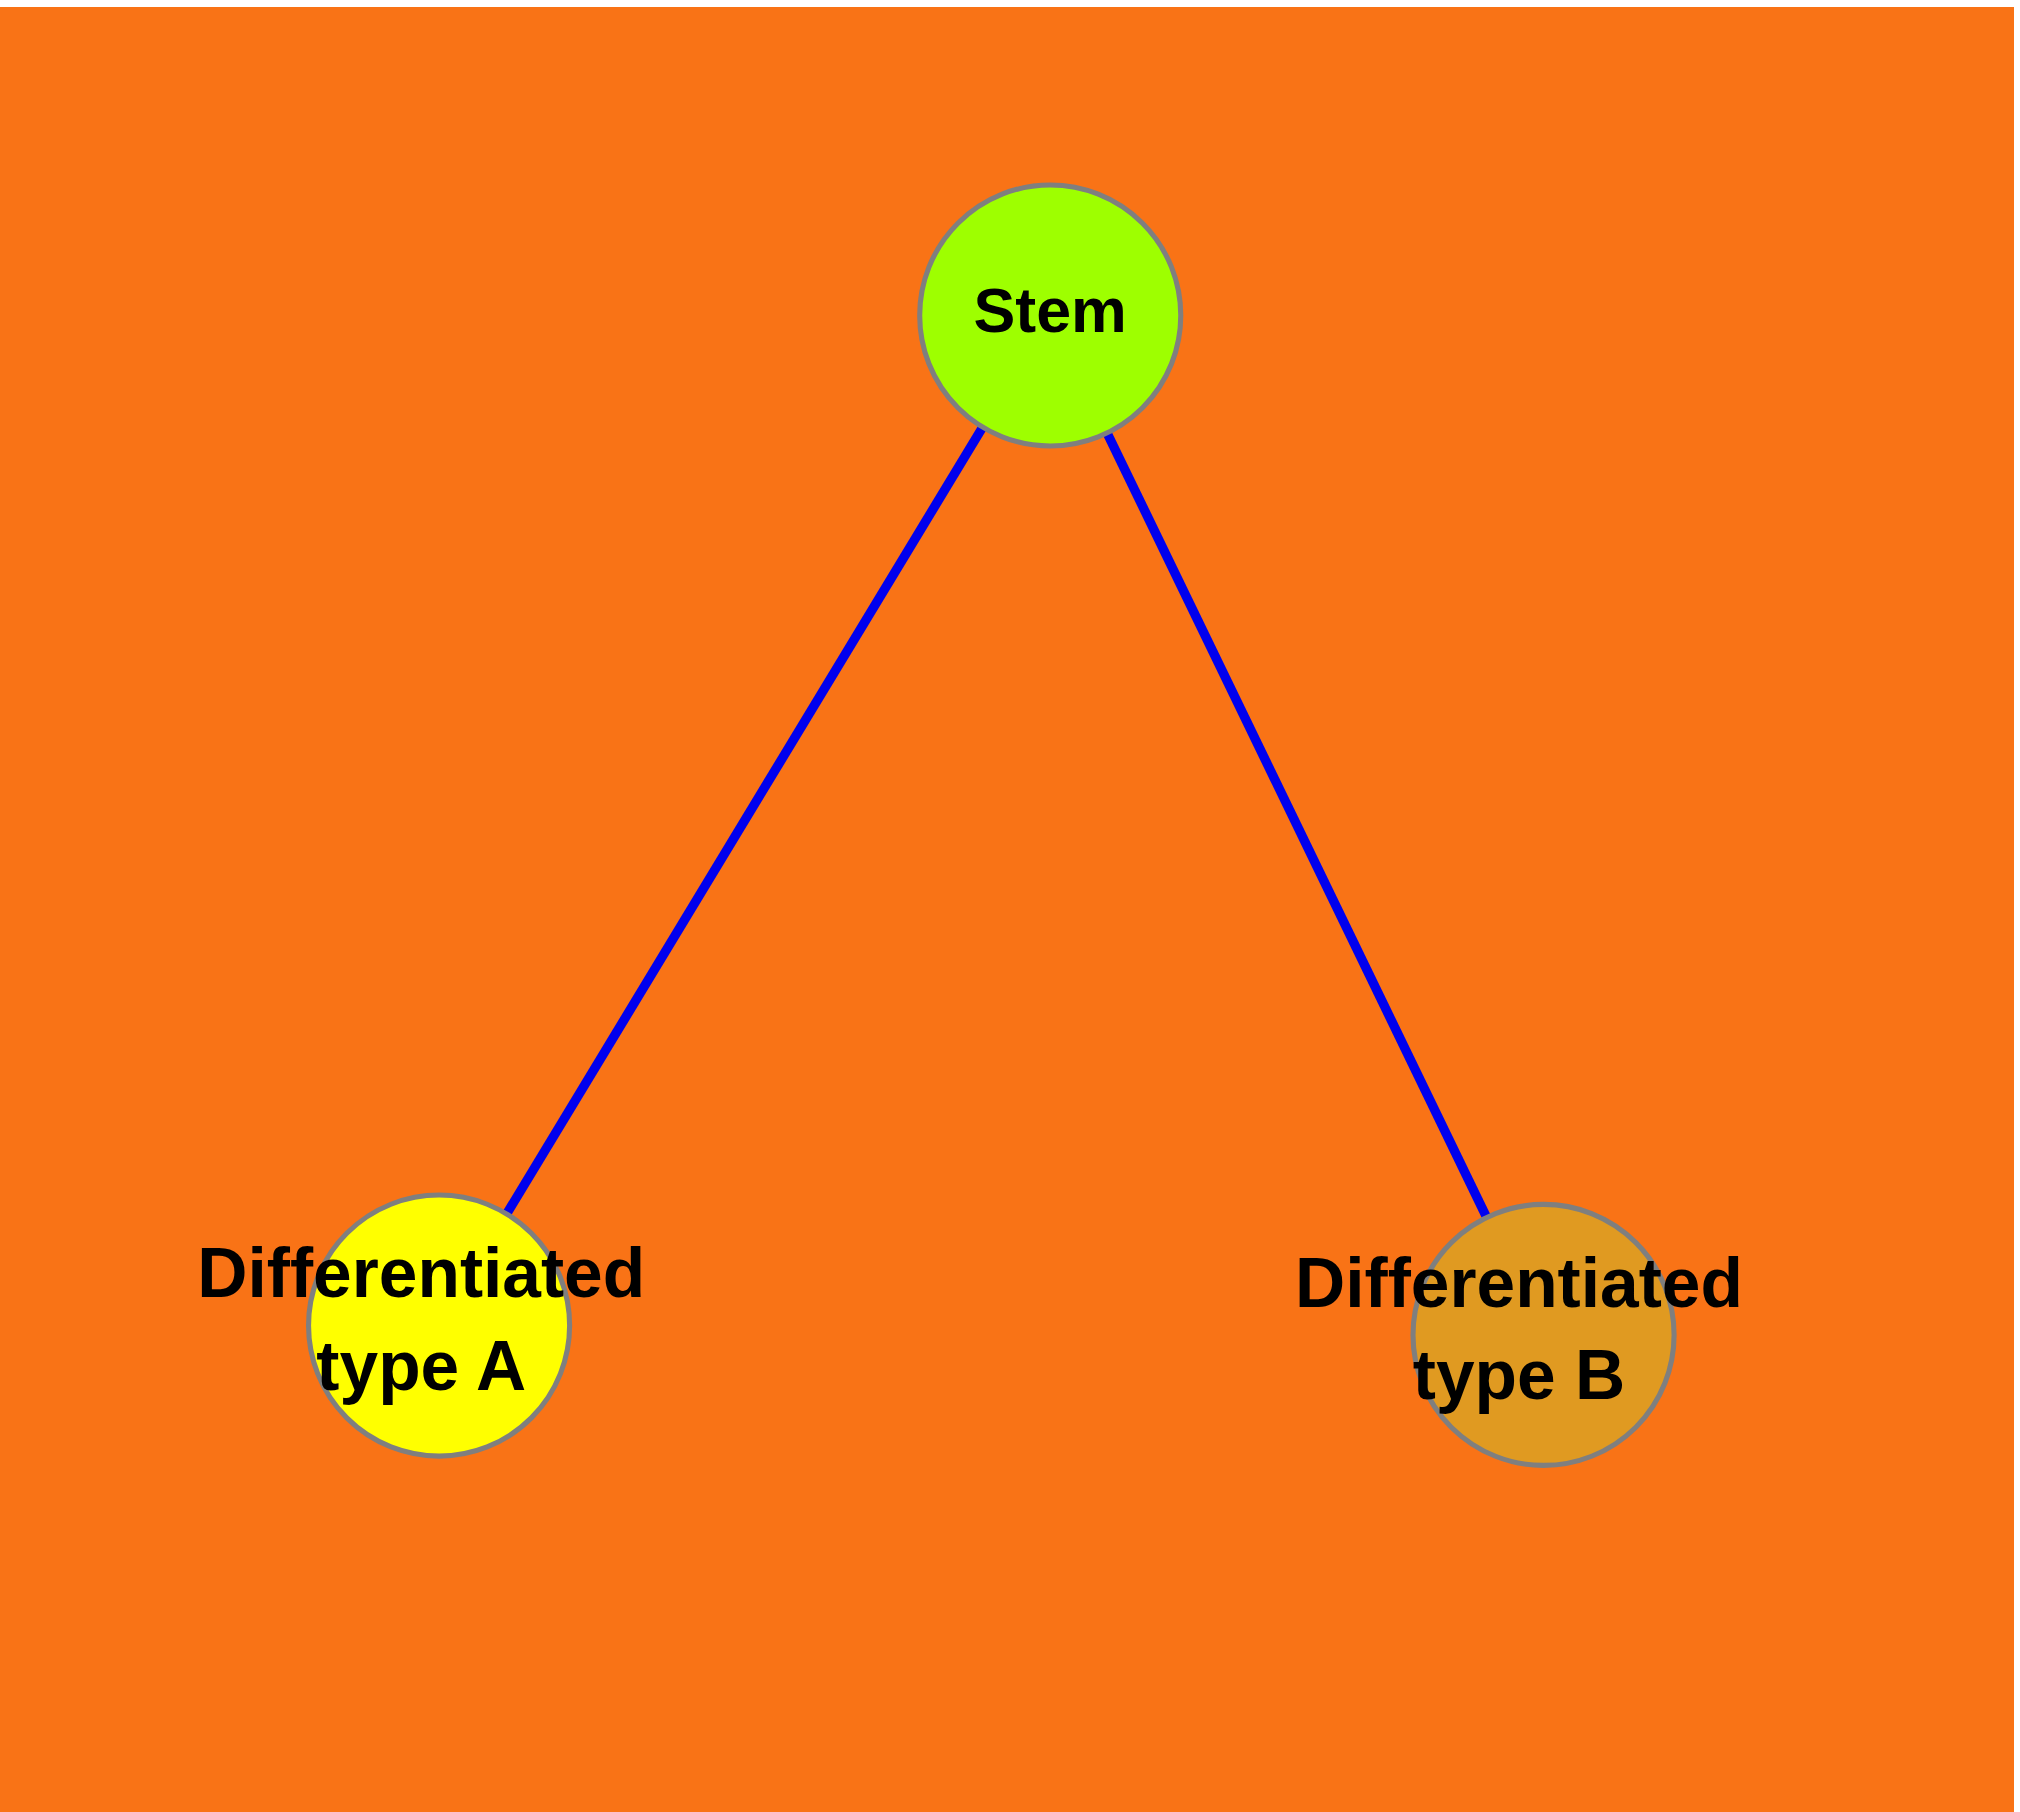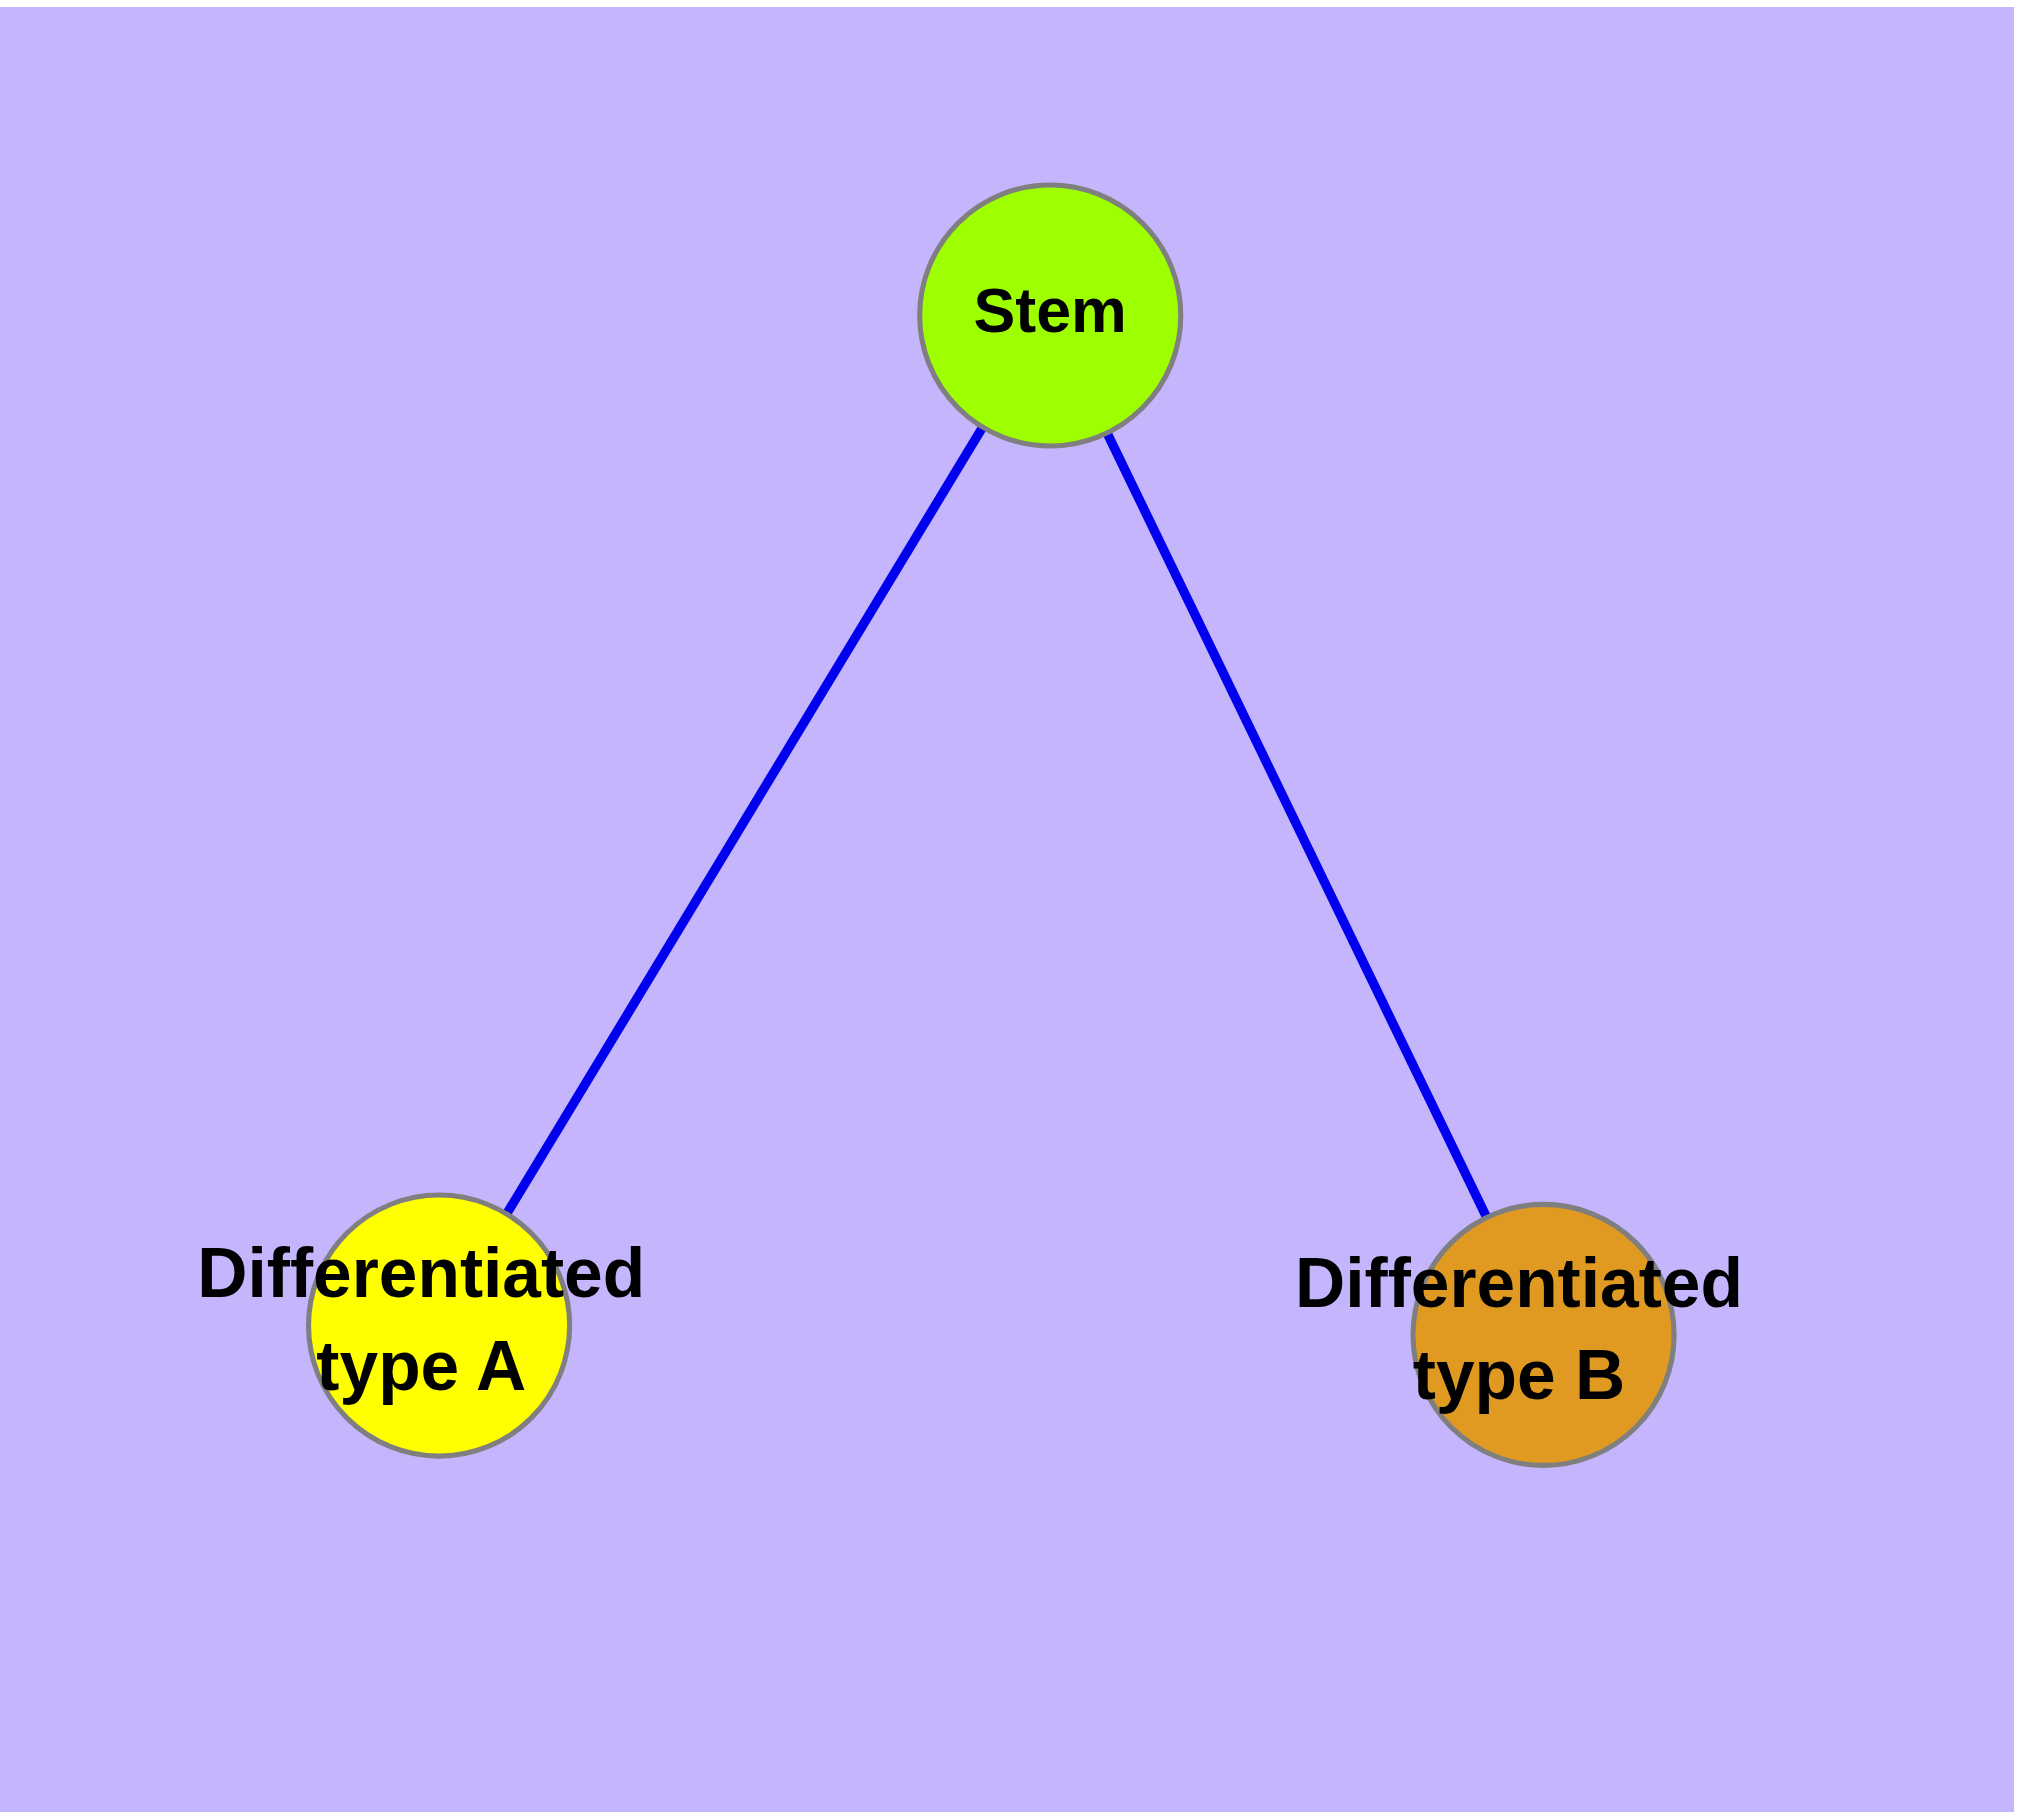--- a/index.html
+++ b/index.html
@@ -14,21 +14,21 @@
     background: #ffffff;
     overflow: hidden;
     font-family: "Liberation Sans", sans-serif;
   }
   #plot-area {
     position: absolute;
     left: 0;
     top: 6.8px;
     width: 2014px;
     height: 1805px;
-    background: #c4b5fd;
+    background: #f97316;
   }
   #graph-svg {
     position: absolute;
     left: 0;
     top: 0;
     width: 100%;
     height: 100%;
     display: block;
   }
   .node-circle {

